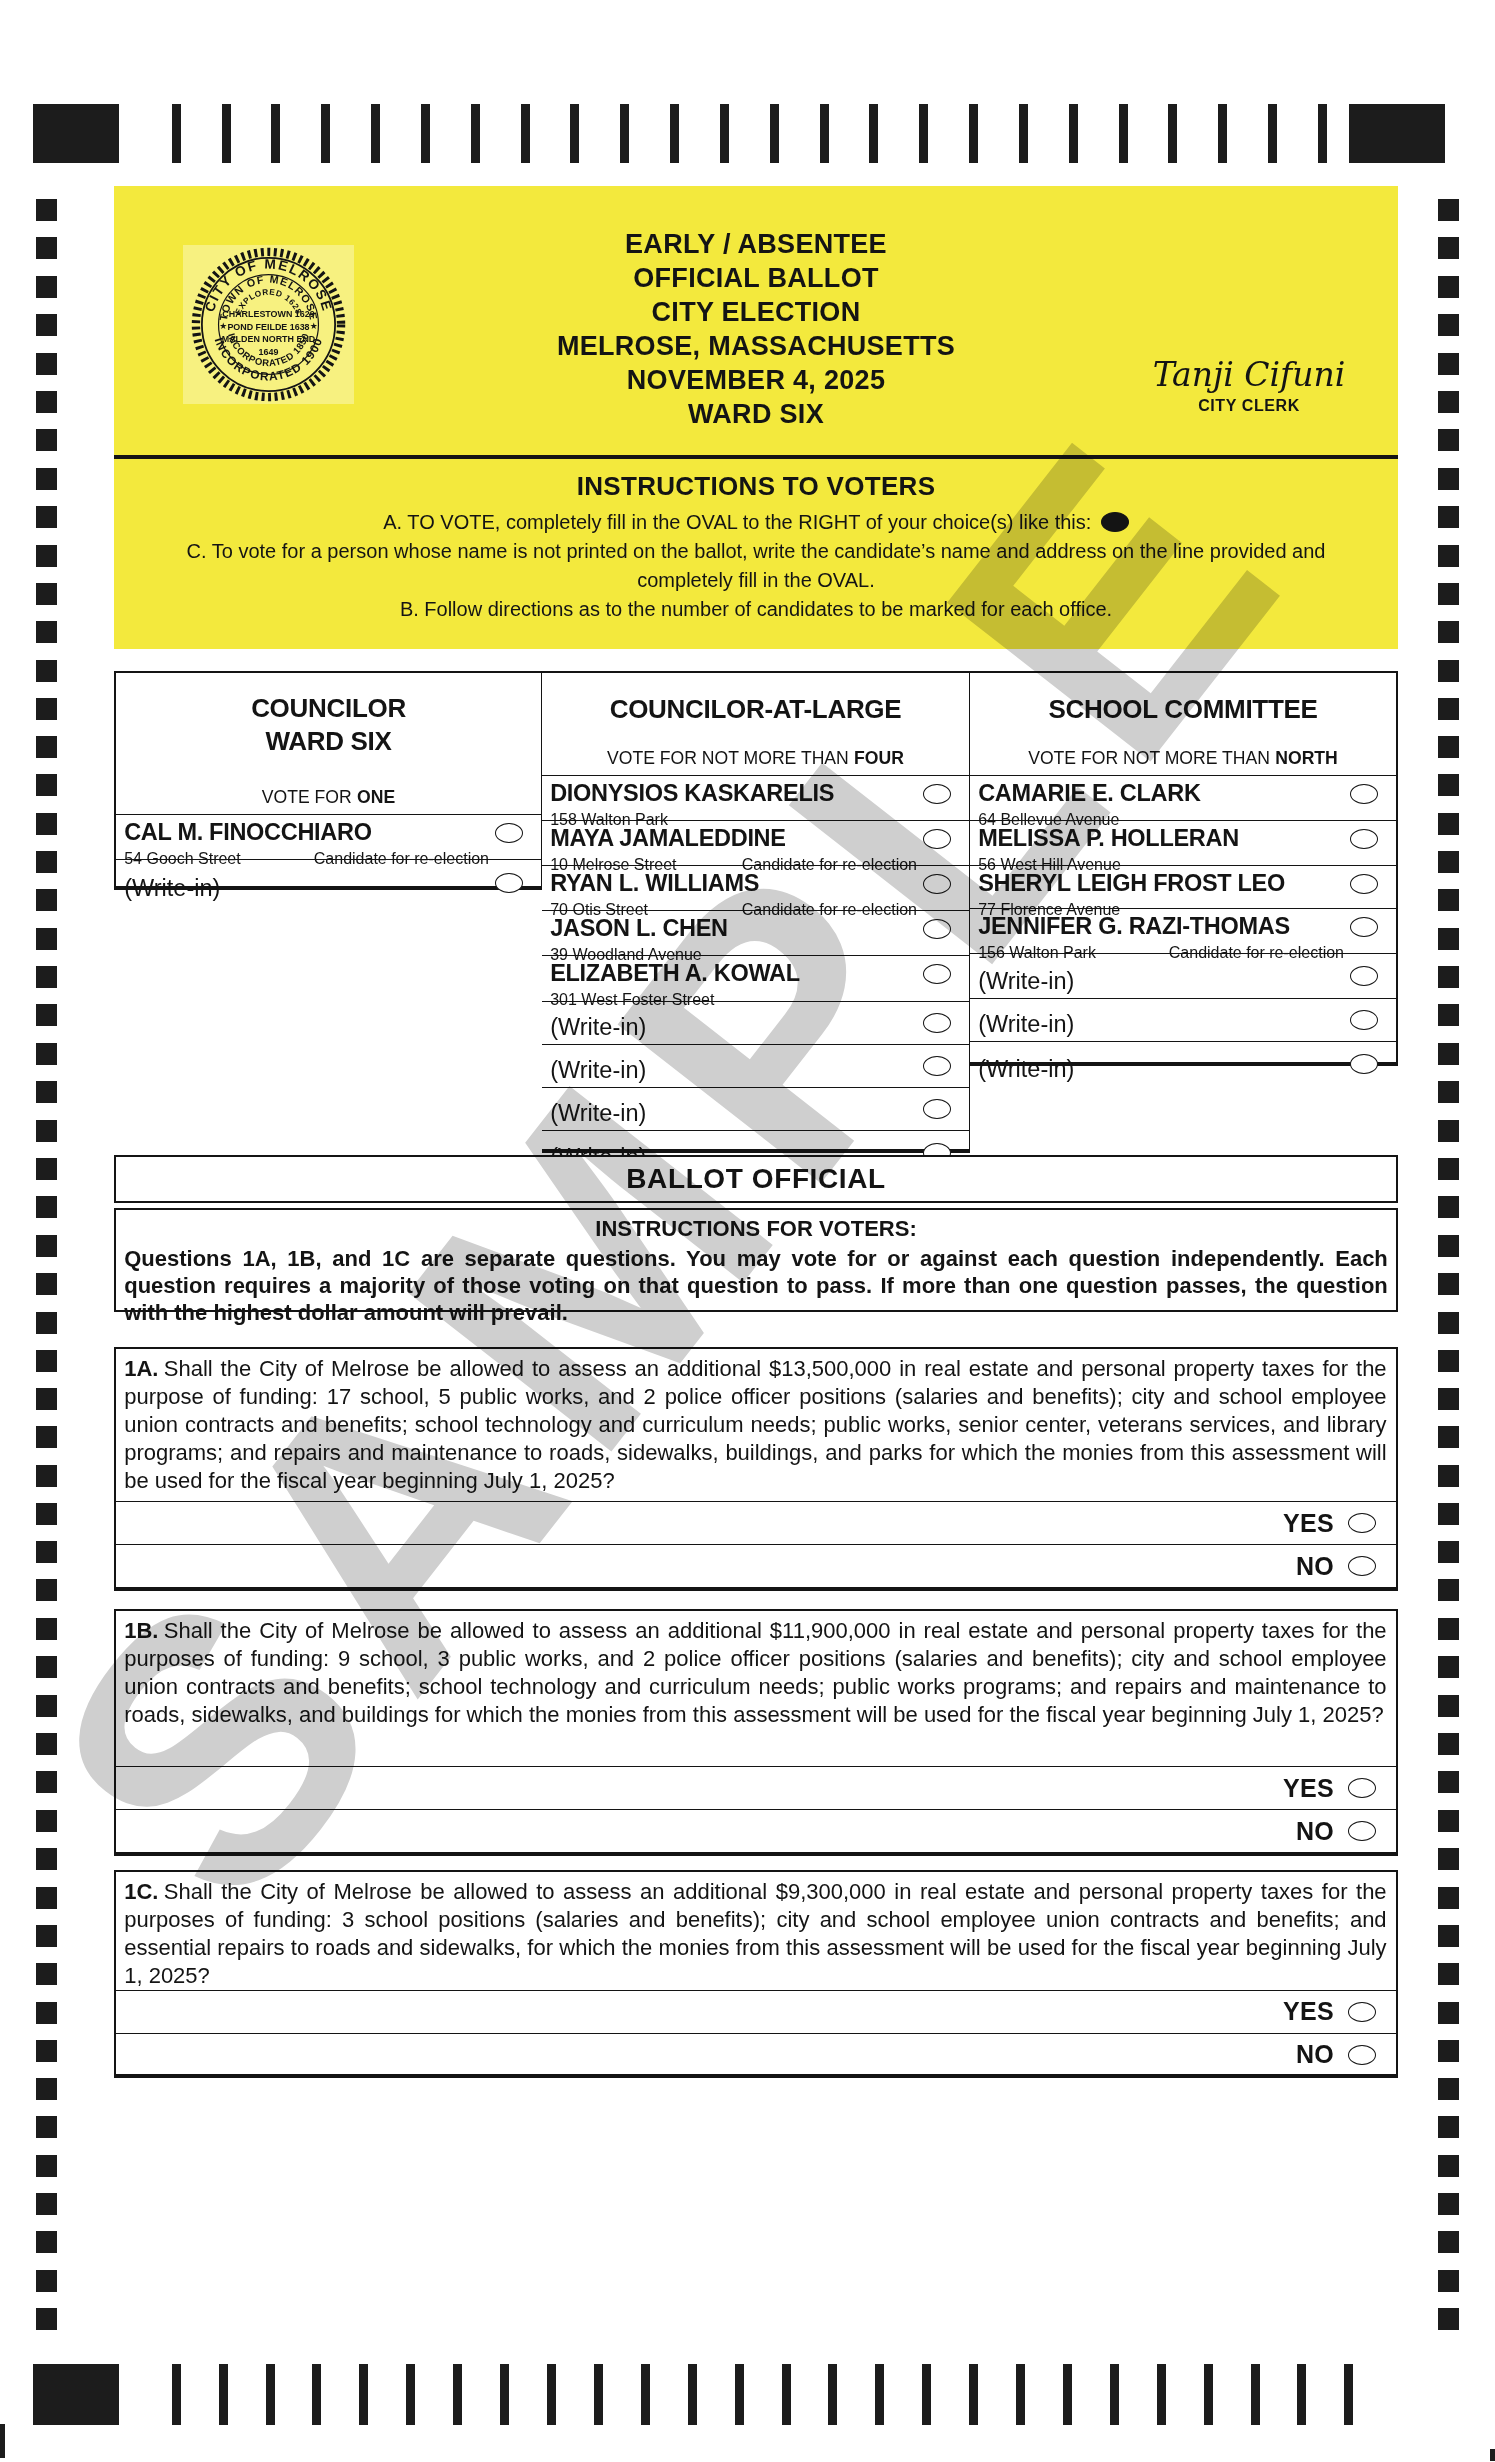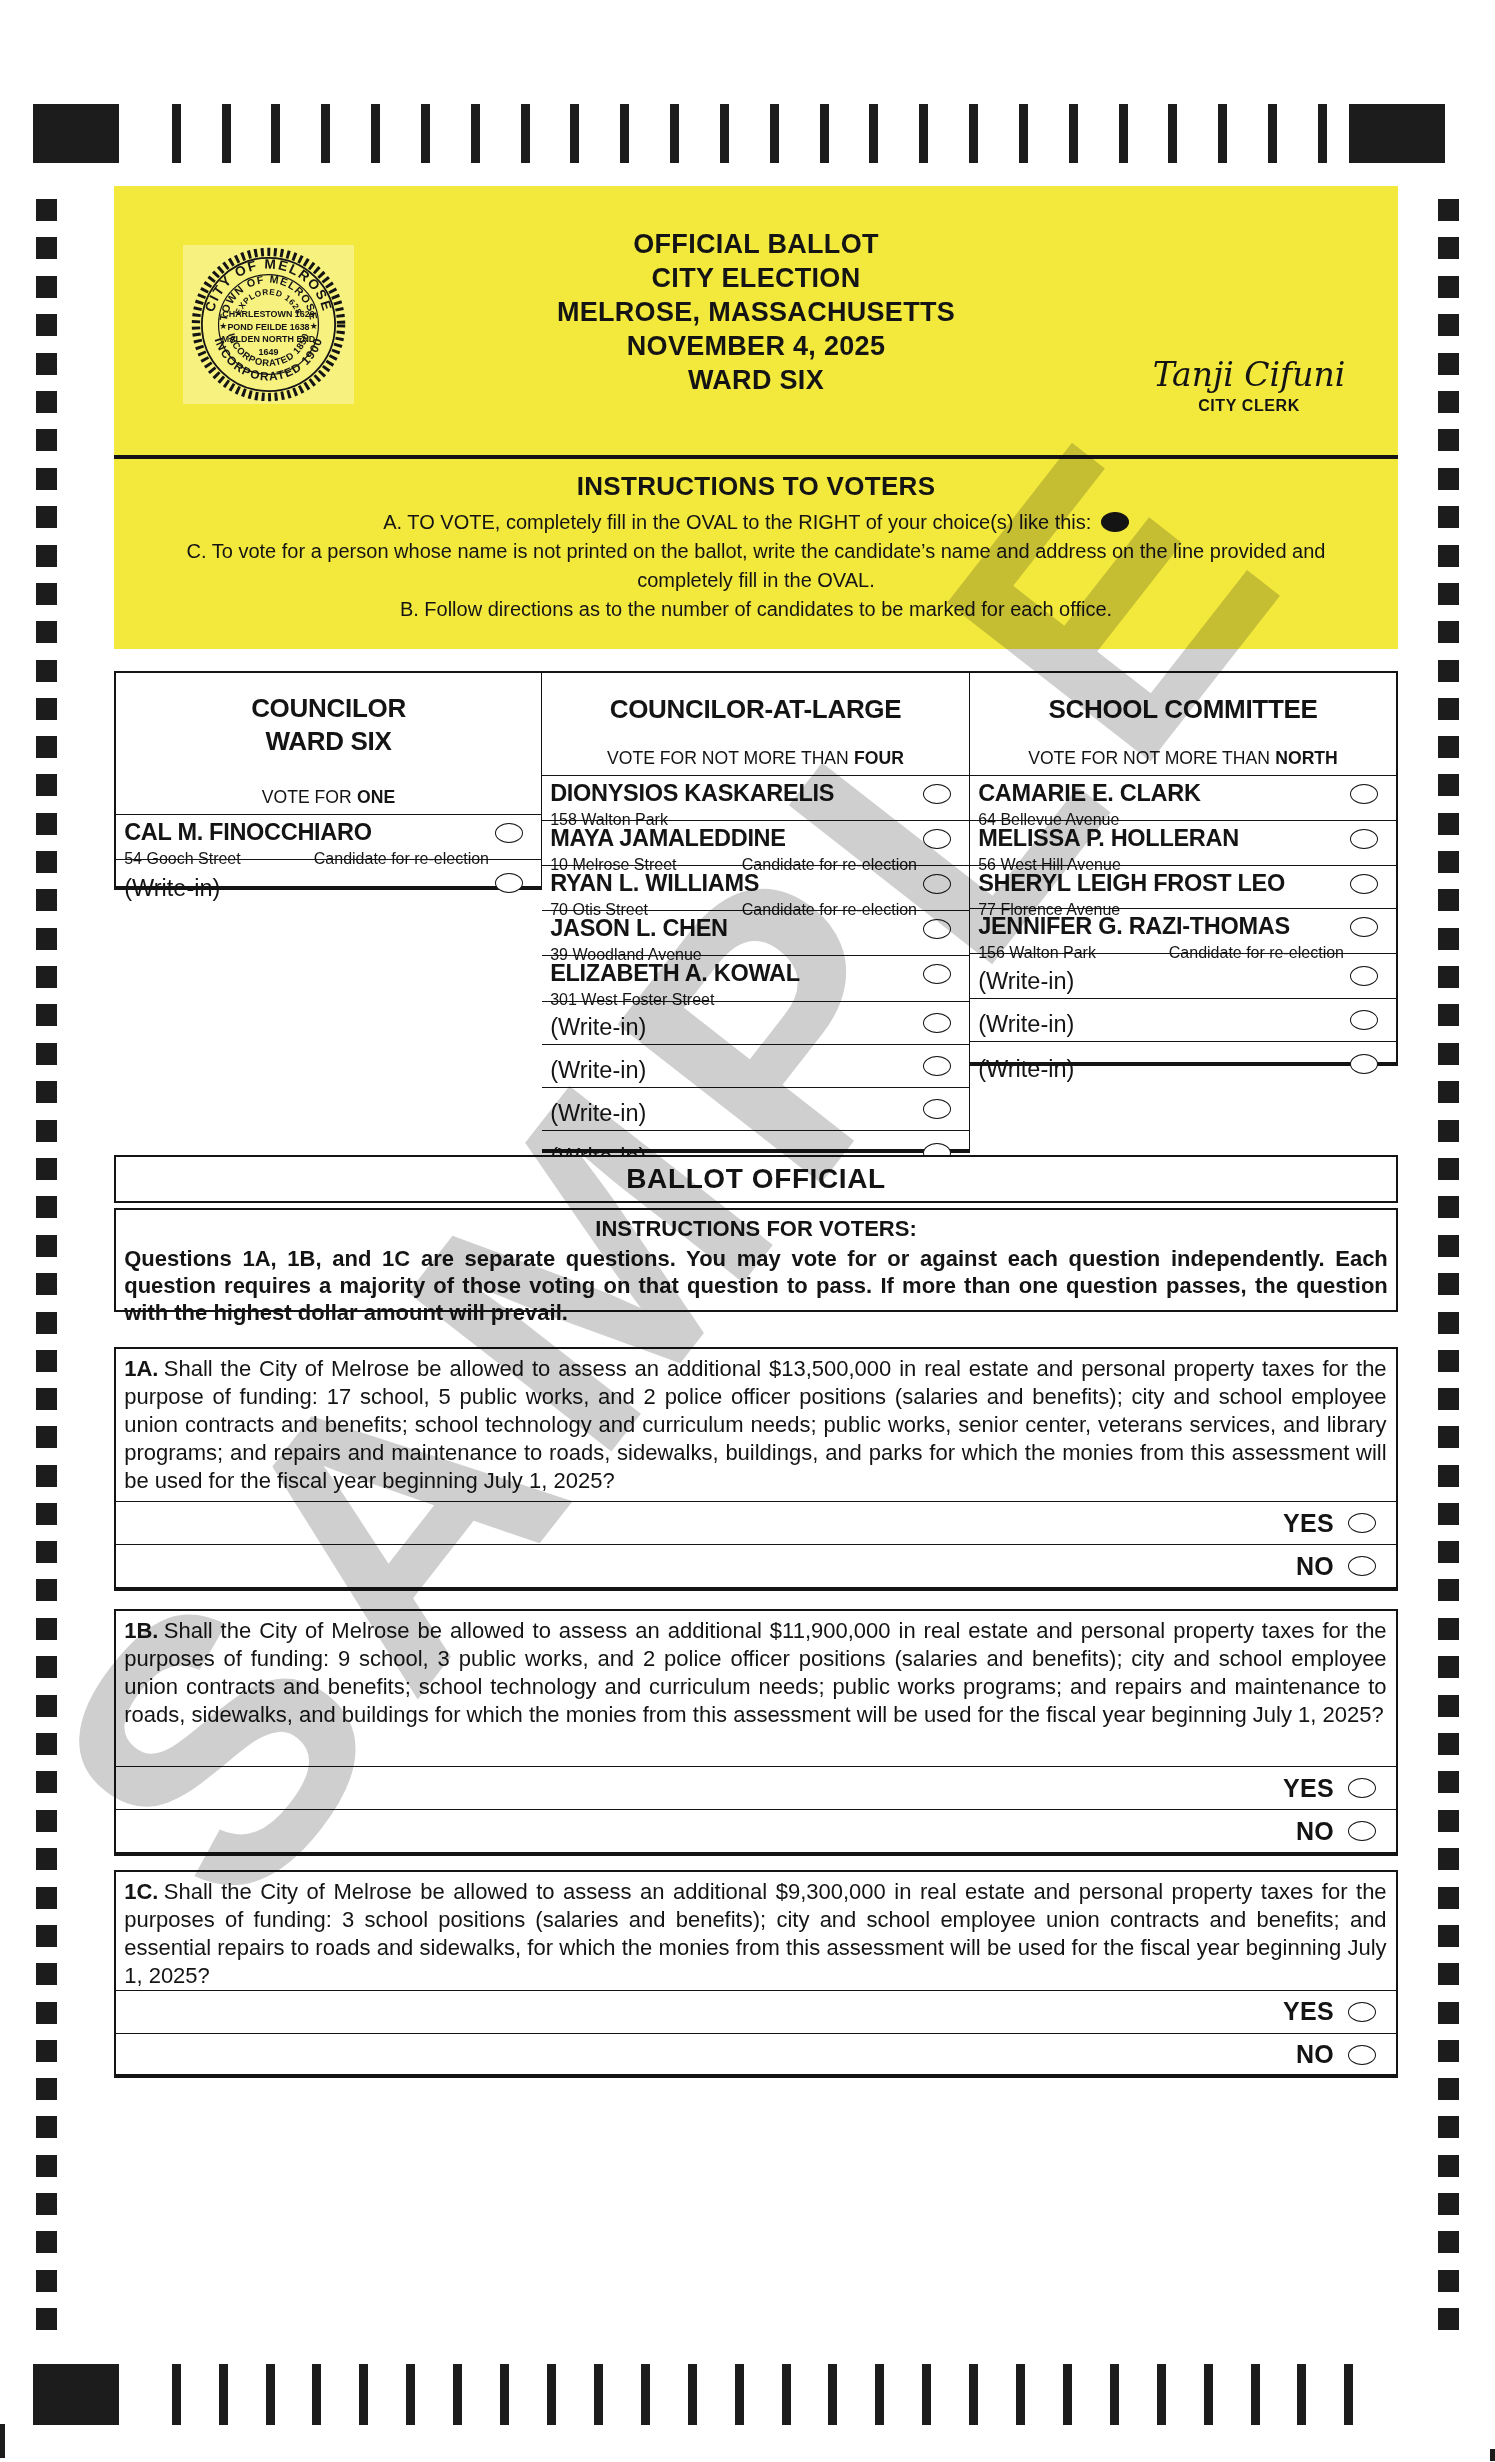--- a/index.html
+++ b/index.html
@@ -94,20 +94,21 @@
           <text font-size="14" font-weight="bold" letter-spacing="1"><textPath href="#pTop3" startOffset="50%" text-anchor="middle">EXPLORED 1628</textPath></text>
           <text x="132" y="120" font-size="15" font-weight="bold" text-anchor="middle">CHARLESTOWN 1629</text>
           <text x="132" y="141" font-size="15" font-weight="bold" text-anchor="middle">POND FEILDE 1638</text>
           <text x="132" y="162" font-size="15" font-weight="bold" text-anchor="middle">MALDEN NORTH END</text>
           <text x="132" y="183" font-size="15" font-weight="bold" text-anchor="middle">1649</text>
           <text x="56" y="139" font-size="15" text-anchor="middle">★</text>
           <text x="208" y="139" font-size="15" text-anchor="middle">★</text>
         </svg>
       </div>
       <div class="title-block">
+        <div class="title-line">EARLY / ABSENTEE</div>
         <div class="title-line">OFFICIAL BALLOT</div>
         <div class="title-line">CITY ELECTION</div>
         <div class="title-line">MELROSE, MASSACHUSETTS</div>
         <div class="title-line">NOVEMBER 4, 2025</div>
         <div class="title-line">WARD SIX</div>
       </div>
       <div class="signature-block">
         <div class="signature">Tanji Cifuni</div>
         <div class="clerk-title">CITY CLERK</div>
       </div>

